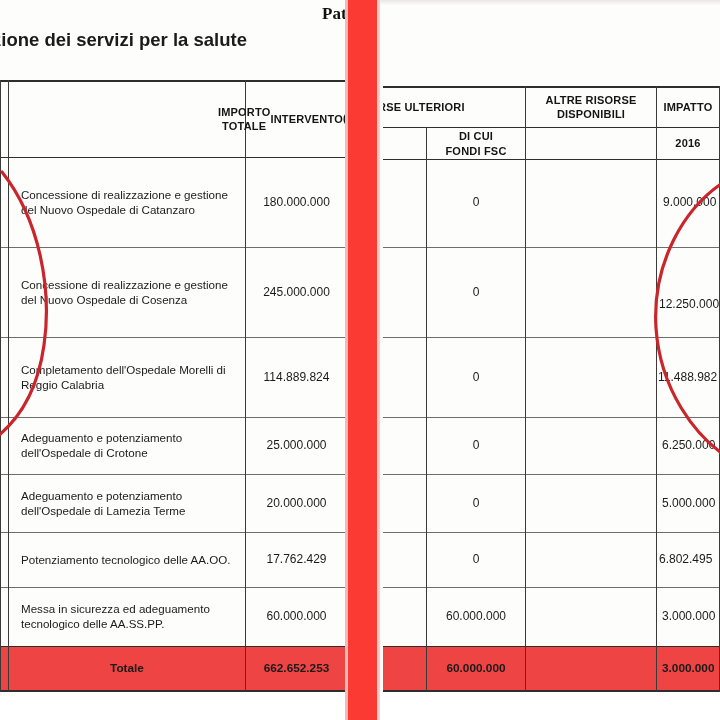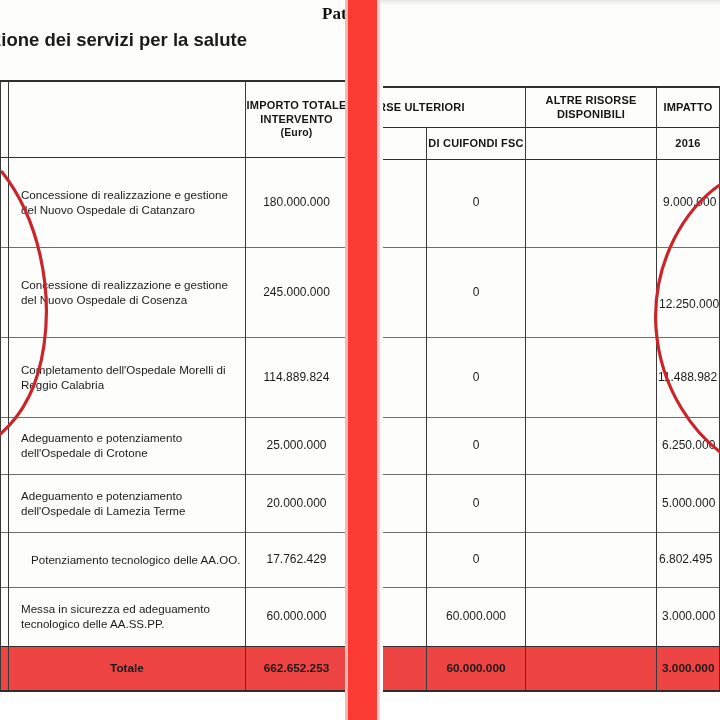--- a/index.html
+++ b/index.html
@@ -184,31 +184,31 @@
     <div class="vline" style="left:8px;   top:0px;  height:611px;"></div>
     <div class="vline" style="left:245px; top:0px;  height:611px;"></div>
     <div class="vline" style="left:347px; top:0px;  height:611px;"></div>
 
     <div class="vline" style="left:426px; top:47px; height:564px;"></div>
     <div class="vline" style="left:525px; top:6px;  height:605px;"></div>
     <div class="vline" style="left:656px; top:6px;  height:605px;"></div>
     <div class="vline" style="left:719px; top:6px;  height:605px;"></div>
 
 
-    <div class="cell hdr" style="left:246px; top:1px; width:101px; height:76px; flex-direction:column; justify-content:center;">
+    <div class="cell hdr" style="left:246px; top:1px; width:101px; height:76px; flex-direction:row; justify-content:center;">
       <span>IMPORTO TOTALE</span>
       <span>INTERVENTO</span>
       <span class="hdr-small">(Euro)</span>
     </div>
 
     <div class="cell hdr" style="left:378px; top:7px; width:147px; height:40px; justify-content:flex-start; padding-left:0px;">
       <span>RSE ULTERIORI</span>
     </div>
 
-    <div class="cell hdr" style="left:427px; top:48px; width:98px; height:31px; ">
+    <div class="cell hdr" style="left:427px; top:48px; width:98px; height:31px; flex-direction:column;">
       <span>DI CUI</span>
       <span>FONDI FSC</span>
     </div>
 
     <div class="cell hdr" style="left:526px; top:7px; width:130px; height:40px; flex-direction:column;">
       <span>ALTRE RISORSE</span>
       <span>DISPONIBILI</span>
     </div>
 
     <div class="cell hdr" style="left:657px; top:7px; width:62px; height:40px;">
@@ -292,21 +292,21 @@
     <div class="cell num" style="left:427px; top:395px; width:98px; height:57px;">
       <span>0</span>
     </div>
     <div class="cell num" style="left:526px; top:395px; width:130px; height:57px;">
       <span></span>
     </div>
     <div class="cell num" style="left:657px; top:395px; width:62px; height:57px; justify-content:flex-start; padding-left:5px;">
       <span>5.000.000</span>
     </div>
 
-    <div class="cell desc" style="left:19px; top:453px; width:236px; height:54px;">
+    <div class="cell desc" style="left:9px; top:453px; width:236px; height:54px;">
       <span>Potenziamento tecnologico delle AA.OO.</span>
     </div>
     <div class="cell num" style="left:246px; top:453px; width:101px; height:54px;">
       <span>17.762.429</span>
     </div>
     <div class="cell num" style="left:427px; top:453px; width:98px; height:54px;">
       <span>0</span>
     </div>
     <div class="cell num" style="left:526px; top:453px; width:130px; height:54px;">
       <span></span>

